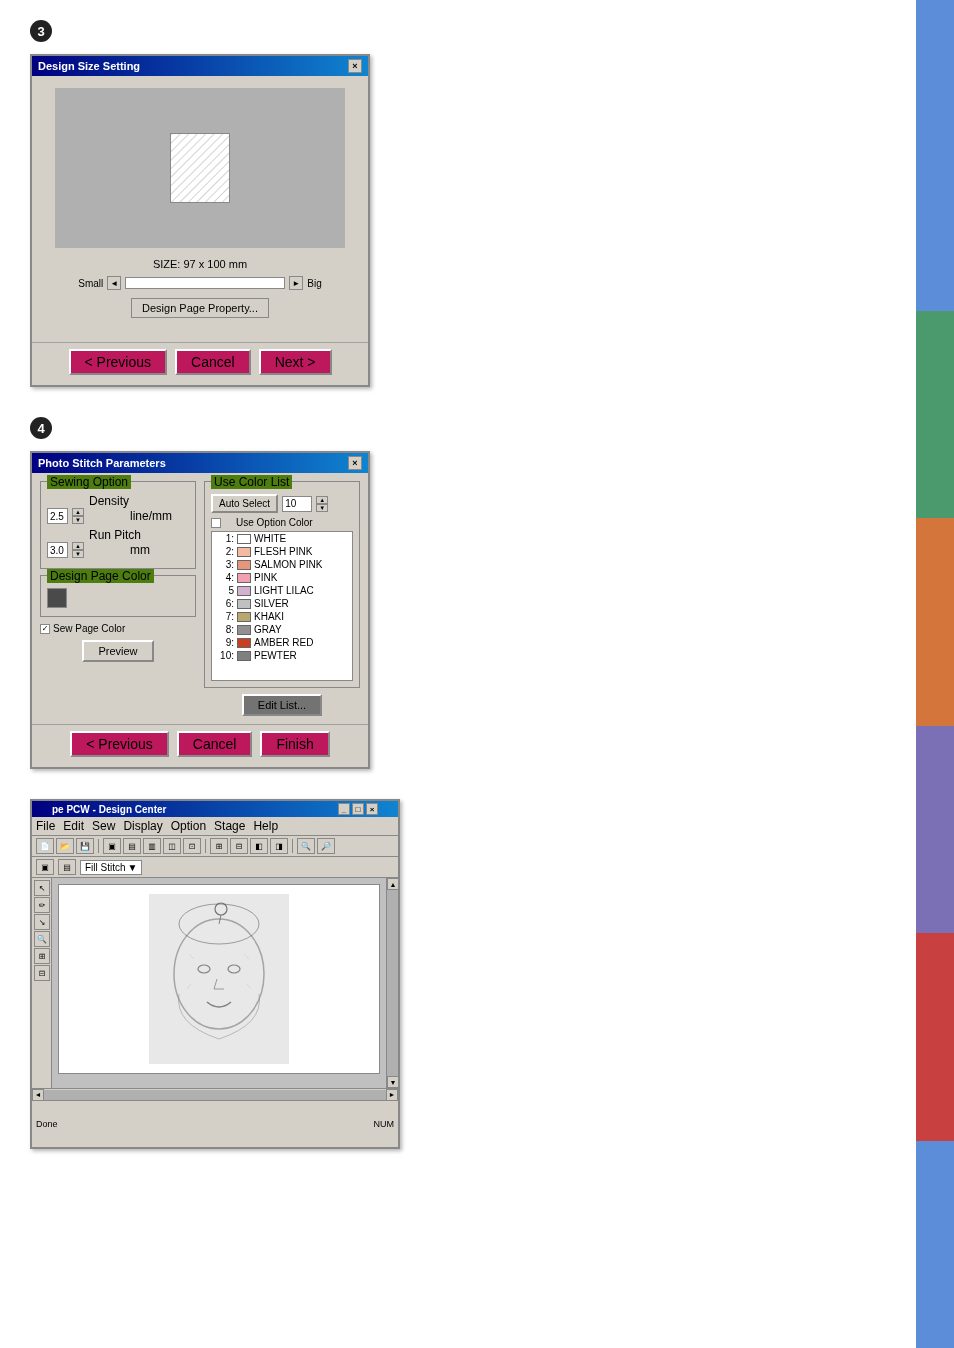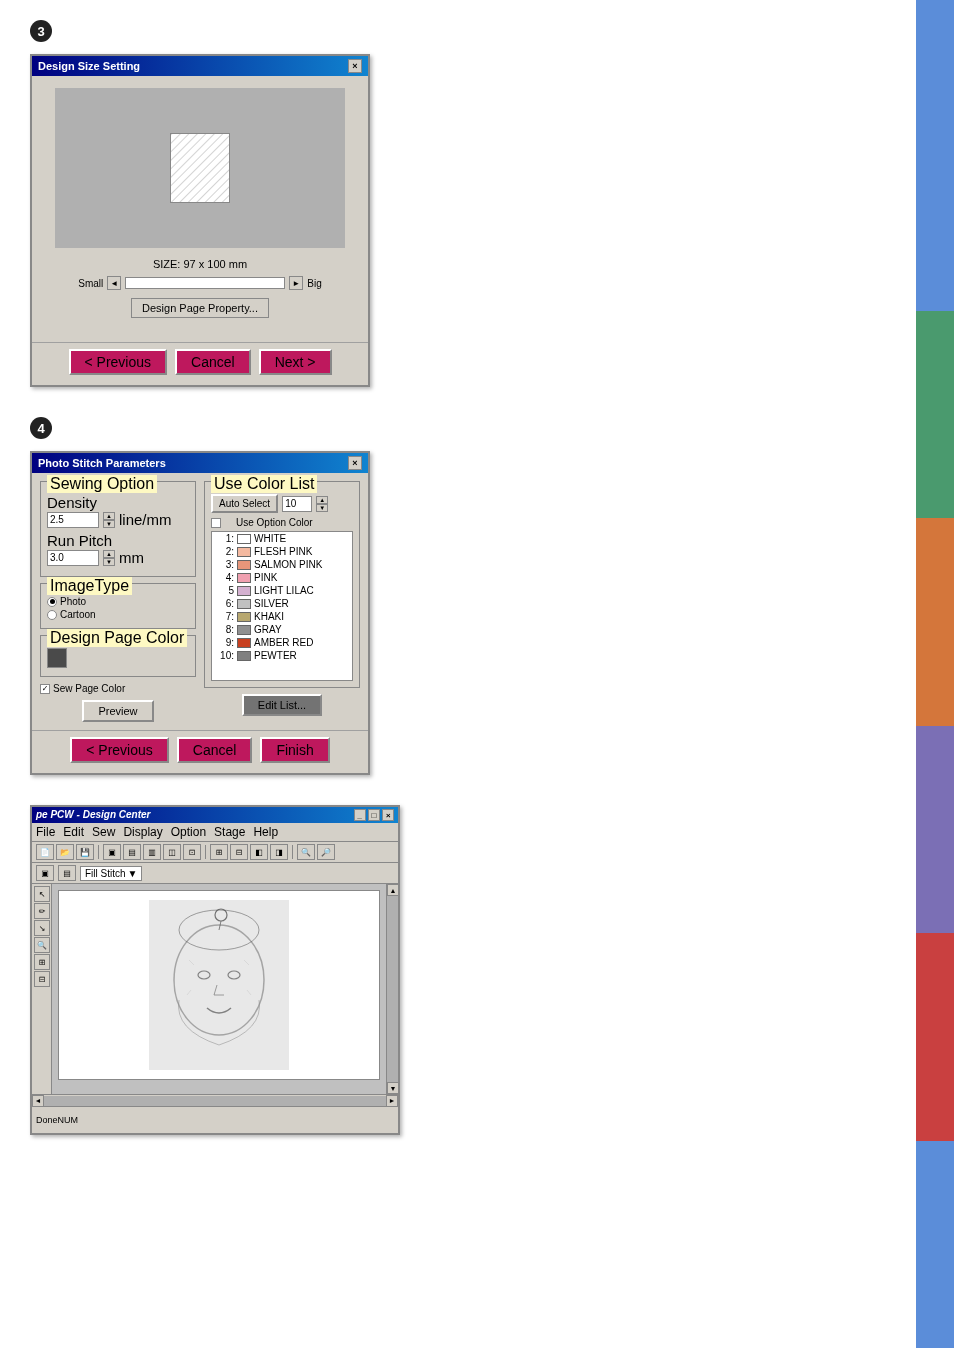--- a/index.html
+++ b/index.html
@@ -178,36 +178,37 @@
     .group-box {
       border: 1px solid #888;
       padding: 6px;
       margin-bottom: 6px;
       position: relative;
     }
     .group-box-title {
       position: absolute;
       top: -7px;
       left: 6px;
-      background: #fef9c3;
+      background: #4d7c0f;
       padding: 0 3px;
-      font-size: 16px;
+      font-size: 12px;
     }
     .field-row {
       display: flex;
       align-items: center;
       gap: 4px;
       margin-bottom: 4px;
     }
     .field-label {
-      font-size: 15px;
+      font-size: 12px;
       white-space: nowrap;
+      margin-left: 42px;
     }
     .spinbox {
-      width: 52px;
+      width: 21px;
       height: 16px;
       border: 1px solid #888;
       background: white;
       display: flex;
       align-items: center;
       padding: 0 2px;
       font-size: 10px;
     }
     .spinbox-arrows {
       display: flex;
@@ -346,27 +347,26 @@
     .sw-window {
       width: 370px;
       border: 2px solid #888;
       background: #d4d0c8;
       font-size: 10px;
       box-shadow: 2px 2px 4px rgba(0,0,0,0.3);
     }
     .sw-titlebar {
       background: linear-gradient(to right, #000080, #1084d0);
       color: white;
-      padding: 2px 4px;
-      display: flex;
-      align-items: flex-start;
+      padding: 2px 20px;
+      display: flex;
+      align-items: flex-end;
       justify-content: space-between;
       font-size: 10px;
       font-weight: bold;
-      font-style: italic;
     }
     .sw-titlebar-btns {
       display: flex;
       gap: 2px;
     }
     .sw-titlebar-btn {
       background: #d4d0c8;
       border: 1px solid #888;
       width: 12px;
       height: 12px;
@@ -485,23 +485,24 @@
       display: flex;
       align-items: center;
       justify-content: center;
       font-size: 7px;
     }
     .sw-scroll-track {
       flex: 1;
       background: #b0b0b0;
     }
     .sw-statusbar {
-      padding: 8px 4px;
+      padding: 18px 4px;
       border-top: 1px solid #888;
       display: flex;
+      justify-content: space-between;
       font-size: 9px;
     }
     .sw-bottom-scrollbar {
       height: 12px;
       background: #d4d0c8;
       border-top: 1px solid #888;
       display: flex;
       align-items: center;
     }
     .sw-scroll-left-btn {
@@ -616,33 +617,20 @@
                 <div class="spinbox">3.0</div>
                 <div class="spinbox-arrows">
                   <div class="spin-arrow">▲</div>
                   <div class="spin-arrow">▼</div>
                 </div>
                 <span class="field-label">mm</span>
               </div>
             </div>
           </div>
 
-          <div class="group-box">
-            <span class="group-box-title">ImageType</span>
-            <div style="margin-top:6px;">
-              <div class="radio-item">
-                <div class="radio-dot selected"></div>
-                <span>Photo</span>
-              </div>
-              <div class="radio-item">
-                <div class="radio-dot"></div>
-                <span>Cartoon</span>
-              </div>
-            </div>
-          </div>
 
           <div class="group-box">
             <span class="group-box-title">Design Page Color</span>
             <div style="margin-top:6px;">
               <div class="color-swatch-box"></div>
             </div>
           </div>
 
           <div class="checkbox-item" style="margin-bottom:6px;">
             <div class="checkbox-box">✓</div>

